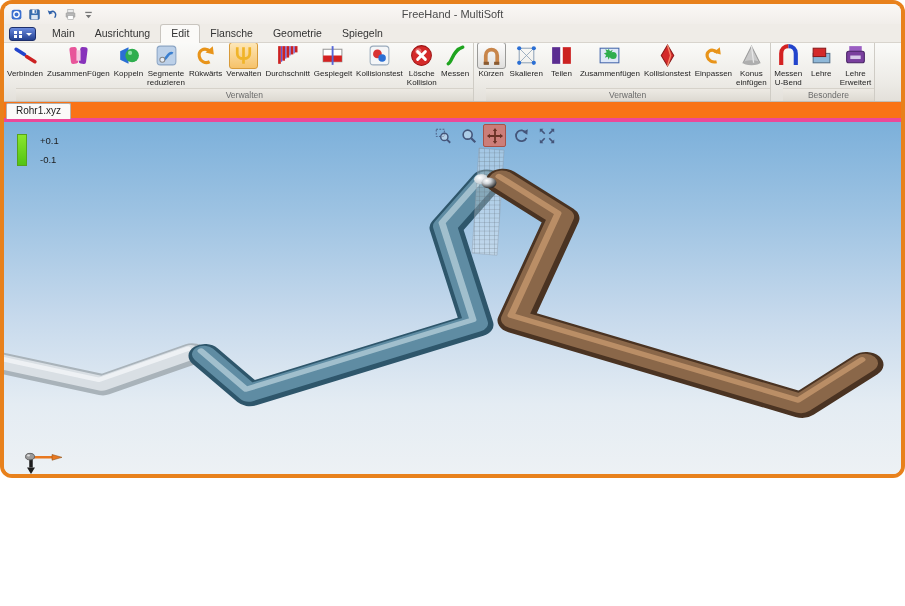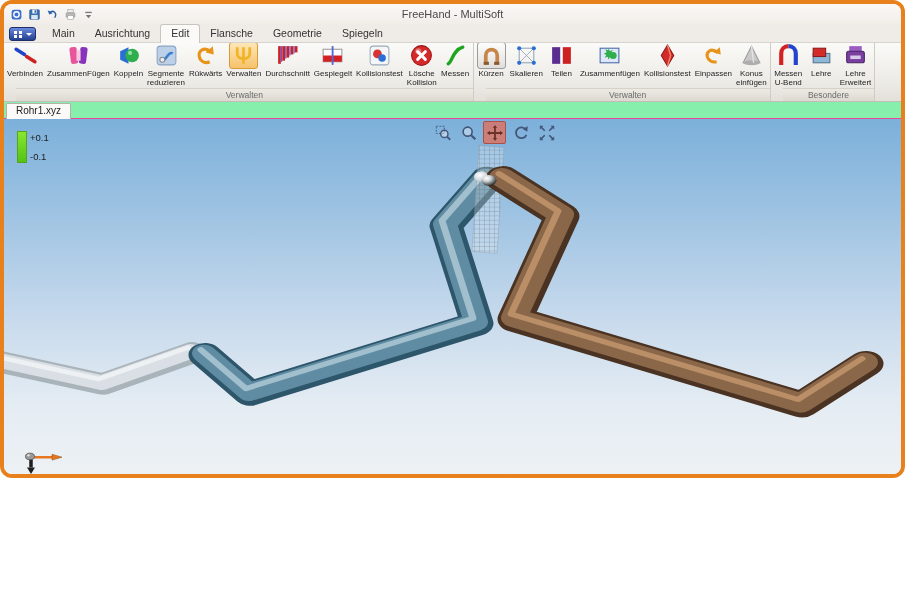--- a/index.html
+++ b/index.html
@@ -24,27 +24,27 @@
   .rgroup{position:relative;display:flex;flex-direction:column;border-right:1px solid #cfccc5;padding:0 1px 13px 1px;flex:0 0 auto;}
   .rbtns{display:flex;align-items:flex-start;padding-top:2px;}
   .rbtn{display:flex;flex-direction:column;align-items:center;min-width:28px;padding:0 2px;text-align:center;cursor:default;}
   .rbtn .icw{height:27px;min-width:28px;display:flex;align-items:center;justify-content:center;box-sizing:border-box;border:1px solid transparent;}
   .rbtn.sel-amber .icw{background:linear-gradient(#fde7b8,#f6c26a);border:1px solid #d89b3a;border-radius:3px;}
   .rbtn.sel-gray .icw{background:linear-gradient(#fdfdfd,#e0dfdd);border:1px solid #9a9a98;border-radius:3px;}
   .rbtn .rlabel{font-size:8px;line-height:1.12;color:#1d1d1d;white-space:pre-line;margin-top:1px;}
   .glabel{position:absolute;left:12px;right:0;bottom:0;height:12px;background:linear-gradient(#edeae4,#ddd9d1);border-top:1px solid #d6d2ca;font-size:8.5px;color:#6b6b6b;text-align:center;line-height:12px;}
   .icw svg{width:27px;height:25px;}
   
-  .doctabs{height:16px;background:#86efac;border-bottom:1px solid #ec4899;display:flex;align-items:flex-end;padding-left:2px;flex:0 0 auto;}
+  .doctabs{height:16px;background:#f97316;border-bottom:4px solid #ec4899;display:flex;align-items:flex-end;padding-left:2px;flex:0 0 auto;}
   .dtab{font-size:10px;color:#222;padding:1px 9px 2px;cursor:default;}
   .dtab.active{background:#fbfaf9;border:1px solid #b5b2ac;border-bottom:none;border-radius:2px 2px 0 0;margin-bottom:-1px;padding-bottom:3px;}
   
   .viewport{position:relative;flex:1 1 auto;background:linear-gradient(180deg,#7cb0da 0%,#9cc2e2 25%,#c6d9ec 55%,#e4ecf3 80%,#edf1f4 100%);overflow:hidden;}
   .scene,.scene svg{position:absolute;inset:0;width:100%;height:100%;}
-  .legend{position:absolute;left:13px;top:12px;display:flex;align-items:stretch;gap:3px;}
+  .legend{position:absolute;left:13px;top:12px;display:flex;align-items:stretch;gap:13px;}
   .legend .bar{width:8px;height:30px;background:linear-gradient(#8ae62e,#52c413);border:1px solid #57a31a;}
   .legend .vals{display:flex;flex-direction:column;justify-content:space-between;font-size:9.5px;color:#1c1c1c;padding:1px 0;}
   .vtb{position:absolute;left:427px;top:2px;display:flex;gap:3px;}
   .vtb-btn{width:21px;height:21px;display:flex;align-items:center;justify-content:center;border:1px solid transparent;border-radius:2px;}
   .vtb-btn.active{background:rgba(223,112,96,0.8);border-color:#a85247;}
   .vtb-btn svg{width:18px;height:18px;}
 </style>
 </head>
 <body>
 

